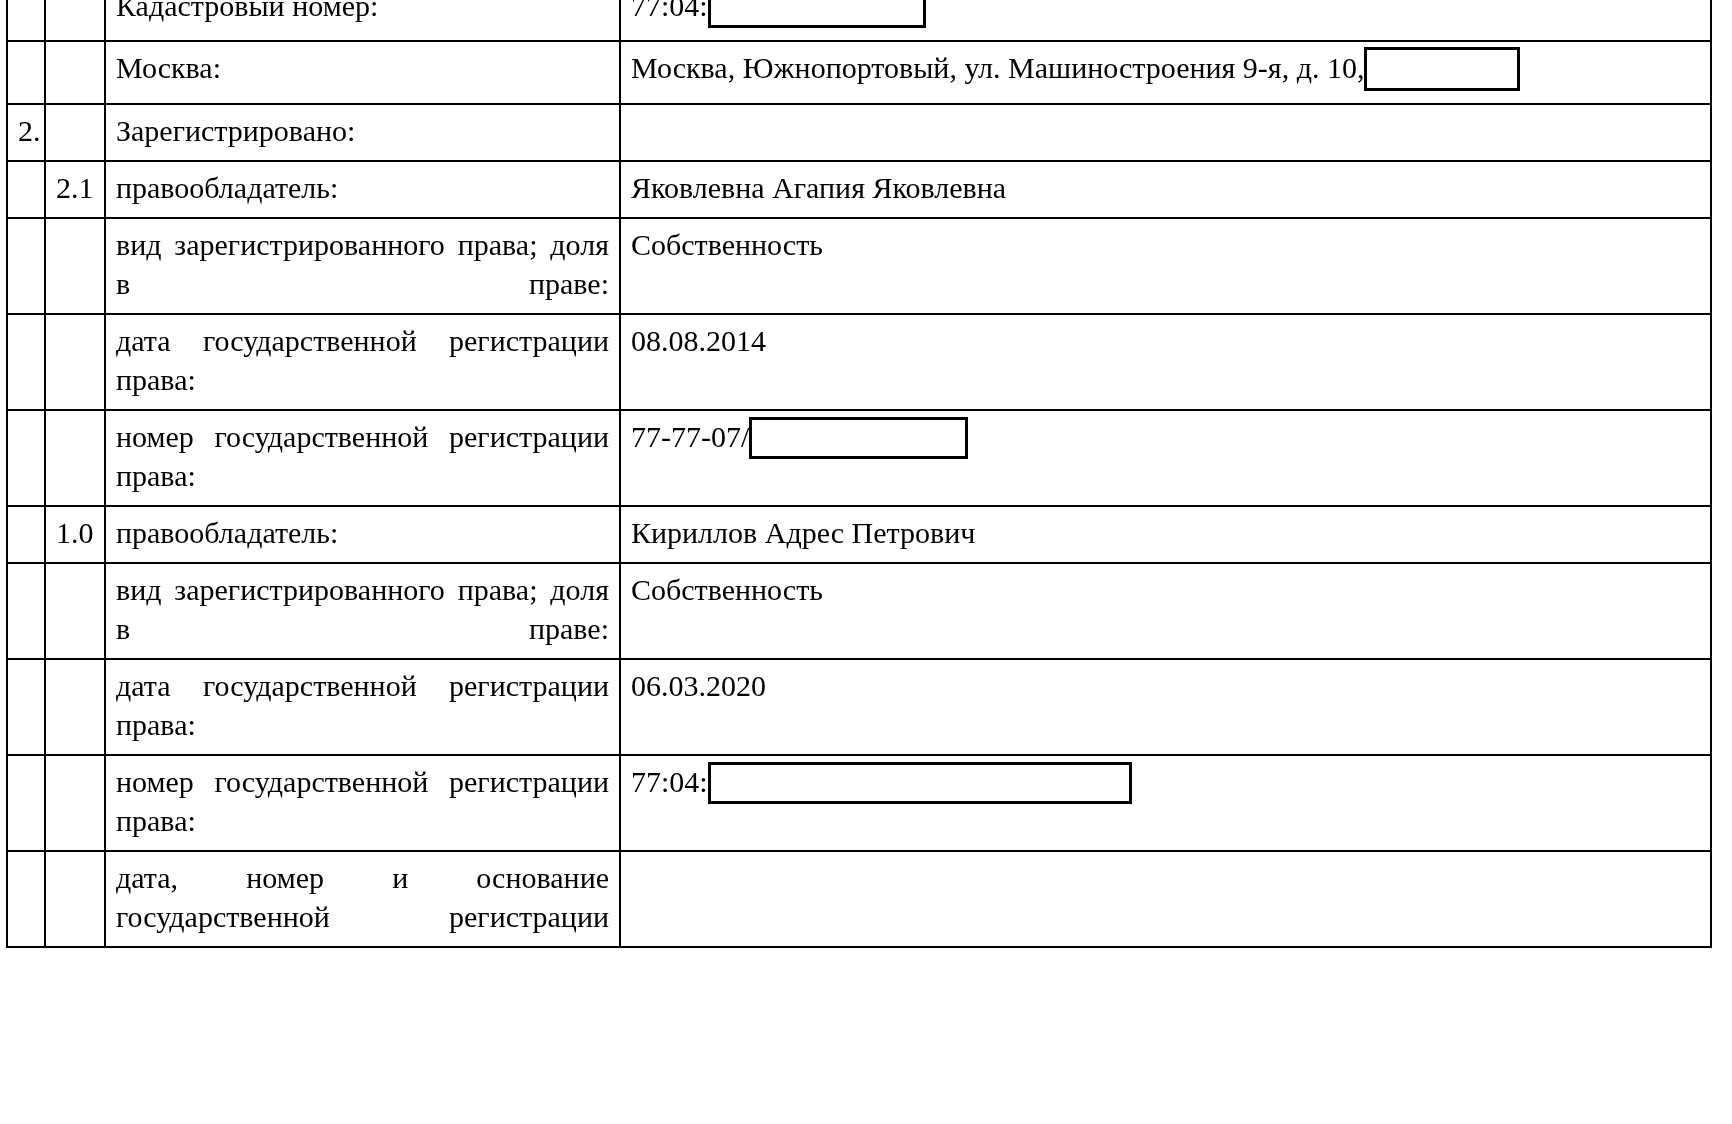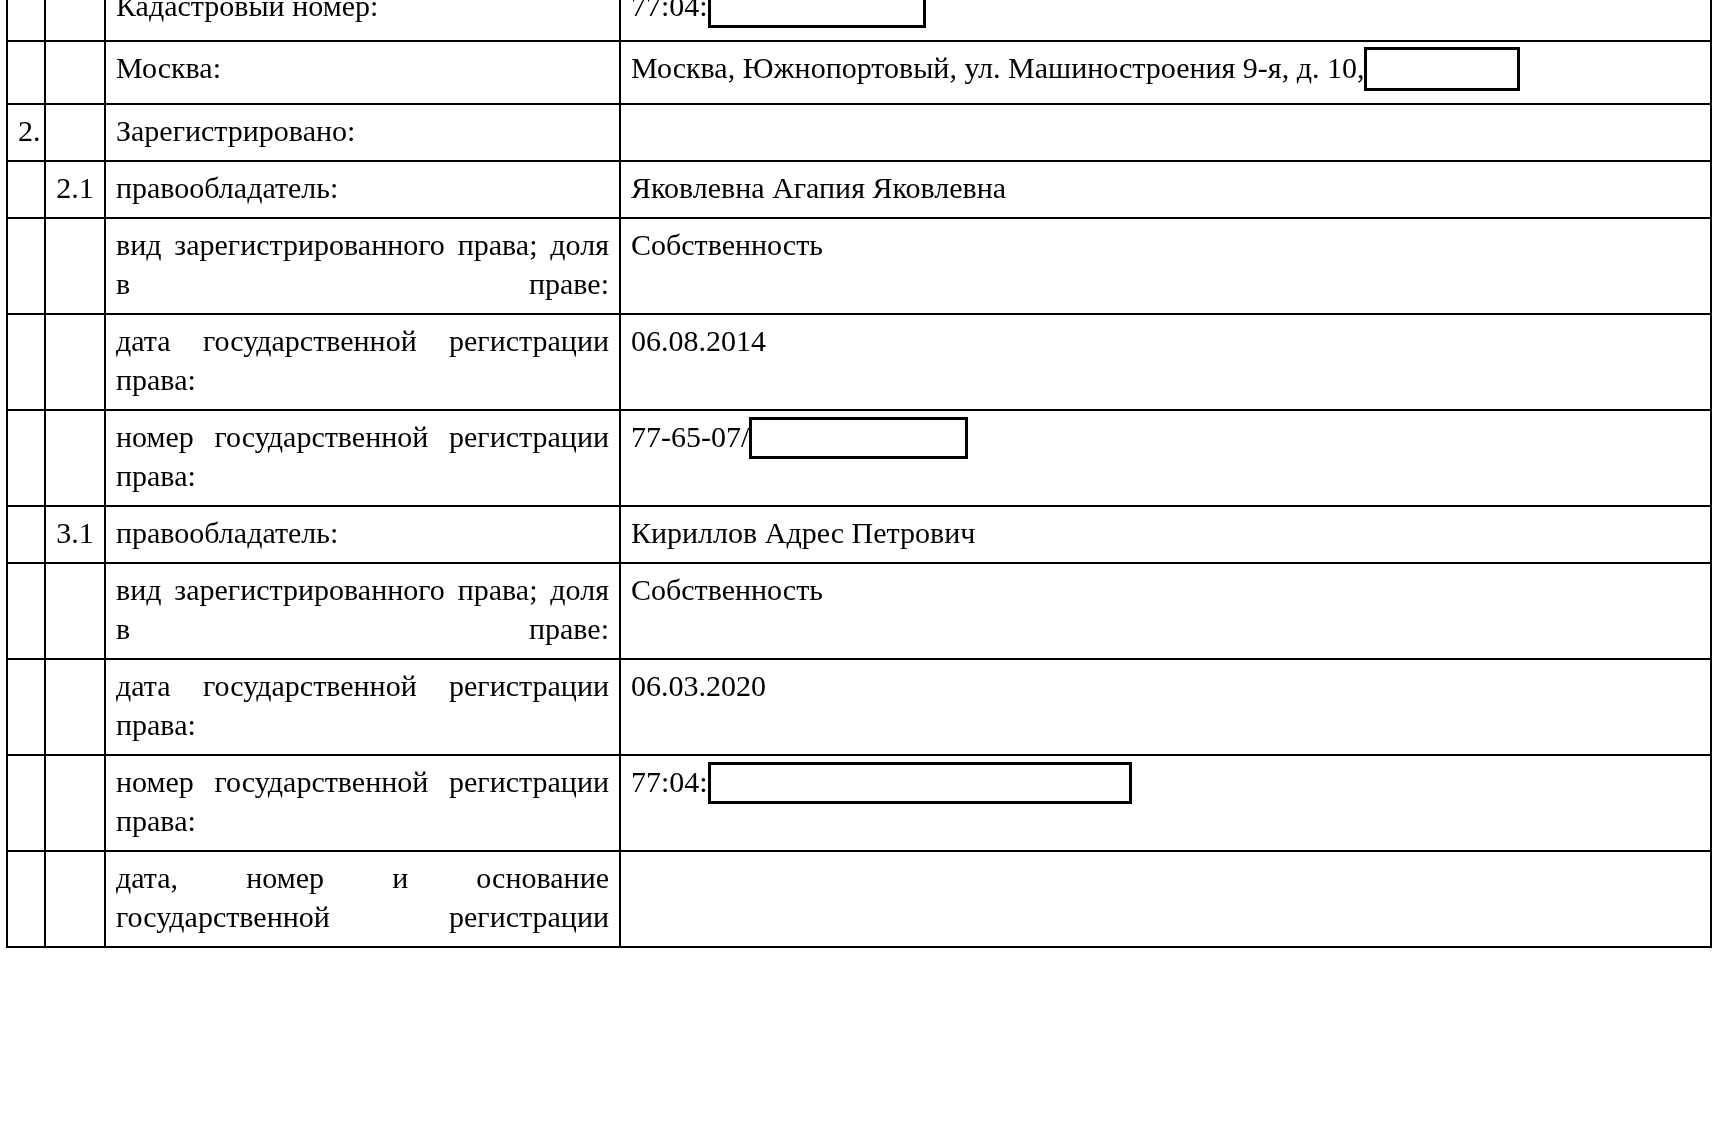--- a/index.html
+++ b/index.html
@@ -41,21 +41,21 @@
   col.c-sub   { width: 60px; }
   col.c-label { width: 515px; }
   col.c-value { width: 1091px; }
 
   td.num {
     text-align: left;
     padding-left: 6px;
     padding-right: 2px;
   }
   td.sub {
-    text-align: center;
+    text-align: left;
     padding-left: 6px;
     padding-right: 2px;
   }
   td.label {
     text-align: justify;
     text-align-last: justify;
     hyphens: none;
     padding-right: 12px;
   }
   td.label.nojust {
@@ -119,31 +119,31 @@
         <tr>
           <td class="num"></td>
           <td class="sub"></td>
           <td class="label">вид зарегистрированного права; доля в праве:</td>
           <td class="value"><span>Собственность</span></td>
         </tr>
         <tr>
           <td class="num"></td>
           <td class="sub"></td>
           <td class="label">дата государственной регистрации права:</td>
-          <td class="value"><span>06.08.2014</span></td>
+          <td class="value"><span>08.08.2014</span></td>
         </tr>
         <tr>
           <td class="num"></td>
           <td class="sub"></td>
           <td class="label">номер государственной регистрации права:</td>
-          <td class="value"><span>77-65-07/</span><span class="redact w3"></span></td>
+          <td class="value"><span>77-77-07/</span><span class="redact w3"></span></td>
         </tr>
         <tr>
           <td class="num"></td>
-          <td class="sub">3.1</td>
+          <td class="sub">1.0</td>
           <td class="label nojust">правообладатель:</td>
           <td class="value"><span>Кириллов Адрес Петрович</span></td>
         </tr>
         <tr>
           <td class="num"></td>
           <td class="sub"></td>
           <td class="label">вид зарегистрированного права; доля в праве:</td>
           <td class="value"><span>Собственность</span></td>
         </tr>
         <tr>

